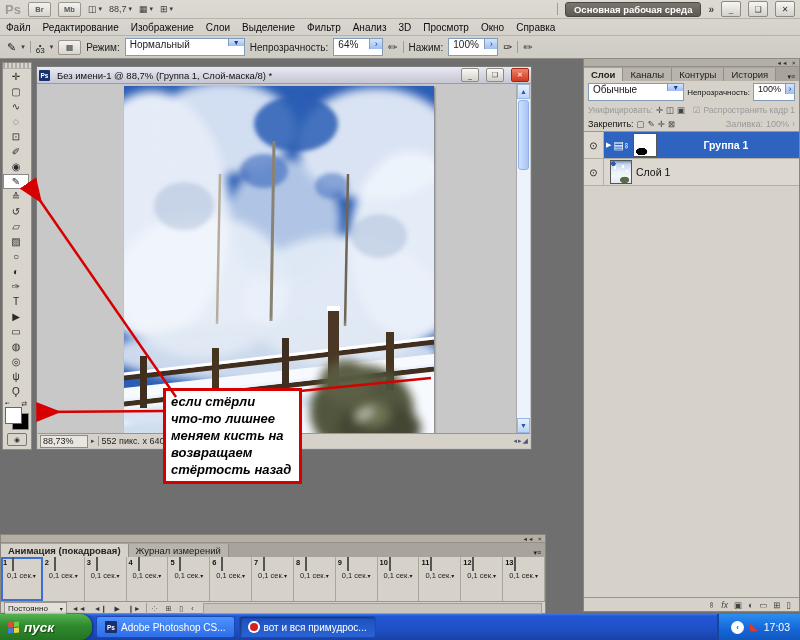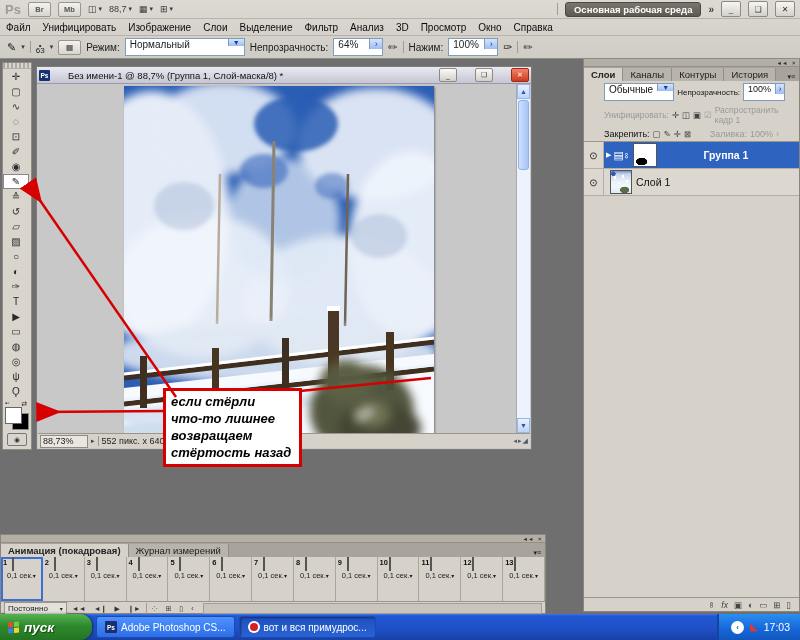--- a/index.html
+++ b/index.html
@@ -45,21 +45,21 @@
   .swatches{position:relative;width:26px;height:30px;margin-top:1px;}
   .sw-mini{position:absolute;top:0;left:2px;font-size:6px;color:#333;}
   .sw-swap{position:absolute;top:0;right:2px;font-size:7px;color:#333;}
   .sw-fg{position:absolute;top:7px;left:2px;width:15px;height:15px;background:#fff;border:1px solid #666;z-index:2;}
   .sw-bg{position:absolute;top:13px;left:9px;width:15px;height:15px;background:#000;border:1px solid #888;}
   .qmask{width:18px;height:11px;margin:3px auto 0;border:1px solid #777;border-radius:2px;
          display:flex;align-items:center;justify-content:center;font-size:7px;color:#333;}
   
   .docwin{position:absolute;left:36px;top:66px;width:496px;height:384px;background:#c8c8c8;
           border:1px solid #7b7b7b;z-index:10;box-sizing:border-box;}
-  .doc-title{height:16px;display:flex;align-items:center;gap:18px;padding:0 2px;
+  .doc-title{height:16px;display:flex;align-items:center;gap:7px;padding:0 2px;
              background:linear-gradient(#e9e9f2,#c6c6d4);border-bottom:1px solid #9a9aa8;
              font-size:9.5px;color:#111;}
   .doc-ico{width:11px;height:11px;background:#17306e;color:#fff;font-size:6.5px;font-weight:bold;
            display:flex;align-items:center;justify-content:center;border-radius:1px;}
   .doc-title .t{flex:1;white-space:nowrap;overflow:hidden;}
   .doc-btn{width:16px;height:12px;border:1px solid #8e8a82;border-radius:2px;
            background:linear-gradient(#fafafa,#d2cfc8);font-size:7px;display:flex;align-items:center;justify-content:center;color:#333;}
   .doc-btn.close{background:linear-gradient(#f0836b,#cf3a1e);border-color:#9c2a12;color:#fff;}
   .doc-body{position:absolute;top:17px;left:1px;right:1px;bottom:16px;background:#c8c8c8;overflow:hidden;}
   .canvas{position:absolute;left:86px;top:2px;width:310px;height:348px;background:#2b5db4;box-shadow:1px 1px 2px rgba(0,0,0,.4);}
@@ -80,21 +80,21 @@
   .arrows{position:absolute;top:0;left:0;z-index:50;pointer-events:none;}
   
   .lpanel{position:absolute;left:583px;top:58px;width:217px;height:554px;background:#d6d2ca;
           border:1px solid #8a867e;z-index:15;box-sizing:border-box;font-size:9.5px;color:#111;}
   .p-mini{height:7px;background:#b3afa7;display:flex;justify-content:flex-end;align-items:center;gap:4px;
           font-size:5.5px;color:#333;padding:0 3px;border-bottom:1px solid #938f87;}
   .p-tabs{height:14px;display:flex;background:#a8a49c;align-items:flex-end;}
   .p-tab{padding:1px 7px;font-size:9.5px;background:#b8b4ac;border-right:1px solid #938f87;color:#222;}
   .p-tab.act{background:#d6d2ca;font-weight:bold;}
   .p-menu{margin-left:auto;padding:0 4px;font-size:7px;color:#222;}
-  .lp-row{display:flex;align-items:center;gap:3px;padding:2px 20px;}
+  .lp-row{display:flex;align-items:center;gap:3px;padding:2px 4px;}
   .grey{color:#999;}
   .lk-ico{font-size:8.5px;color:#444;}
   .layers-list{border-top:1px solid #9a968e;background:#dcd8d0;}
   .layer-row{height:26px;display:flex;align-items:center;border-bottom:1px solid #b3afa7;}
   .layer-row.sel{background:#2f63c0;color:#fff;}
   .eye-cell{width:19px;align-self:stretch;display:flex;align-items:center;justify-content:center;
             border-right:1px solid #b3afa7;font-size:10px;color:#222;background:#dcd8d0;}
   .layer-row.sel .eye-cell{background:#dcd8d0;}
   .mask-thumb{width:22px;height:22px;background:#fff;border:1px solid #555;margin:0 3px;
               background-image:radial-gradient(ellipse 9px 6px at 35% 80%,#000 0 60%,transparent 65%);}
@@ -178,21 +178,21 @@
       <span class="spacer"></span>
       <span class="vdiv"></span>
       <span class="ws-btn">Основная рабочая среда</span>
       <span class="chev">»</span>
       <span class="winbtn">_</span>
       <span class="winbtn">❏</span>
       <span class="winbtn">✕</span>
     </div>
     <div class="menubar">
         <span class="menu-item">Файл</span>
-        <span class="menu-item">Унифицировать</span>
+        <span class="menu-item">Редактирование</span>
         <span class="menu-item">Изображение</span>
         <span class="menu-item">Слои</span>
         <span class="menu-item">Выделение</span>
         <span class="menu-item">Фильтр</span>
         <span class="menu-item">Анализ</span>
         <span class="menu-item">3D</span>
         <span class="menu-item">Просмотр</span>
         <span class="menu-item">Окно</span>
         <span class="menu-item">Справка</span>
       </div>
@@ -394,20 +394,21 @@
           <span>◂</span>
           <span>▸</span>
           <span>◢</span>
         </span>
     </div>
   </div>
 
   <div class="note">
       <div>если стёрли</div>
       <div>что-то лишнее</div>
+      <div>меняем кисть на</div>
       <div>возвращаем</div>
       <div>стёртость назад</div>
     </div>
 
   <div class="lpanel">
     <div class="p-mini">
       <span>◄◄</span>
       <span>✕</span>
     </div>
     <div class="p-tabs">

